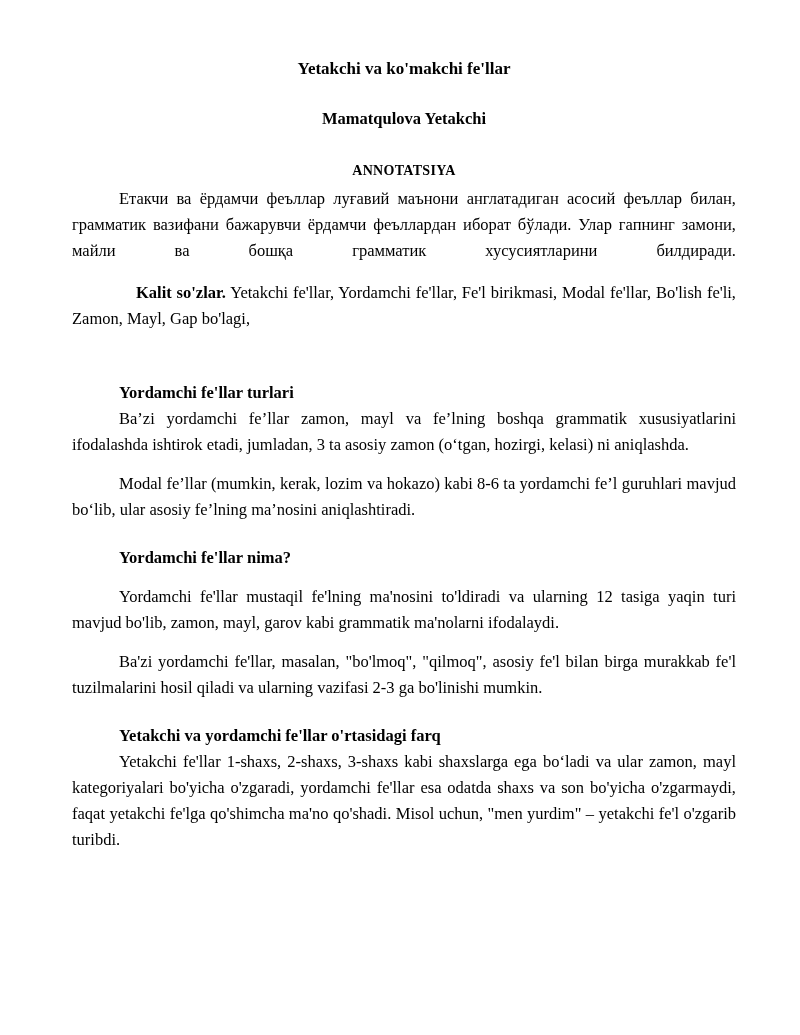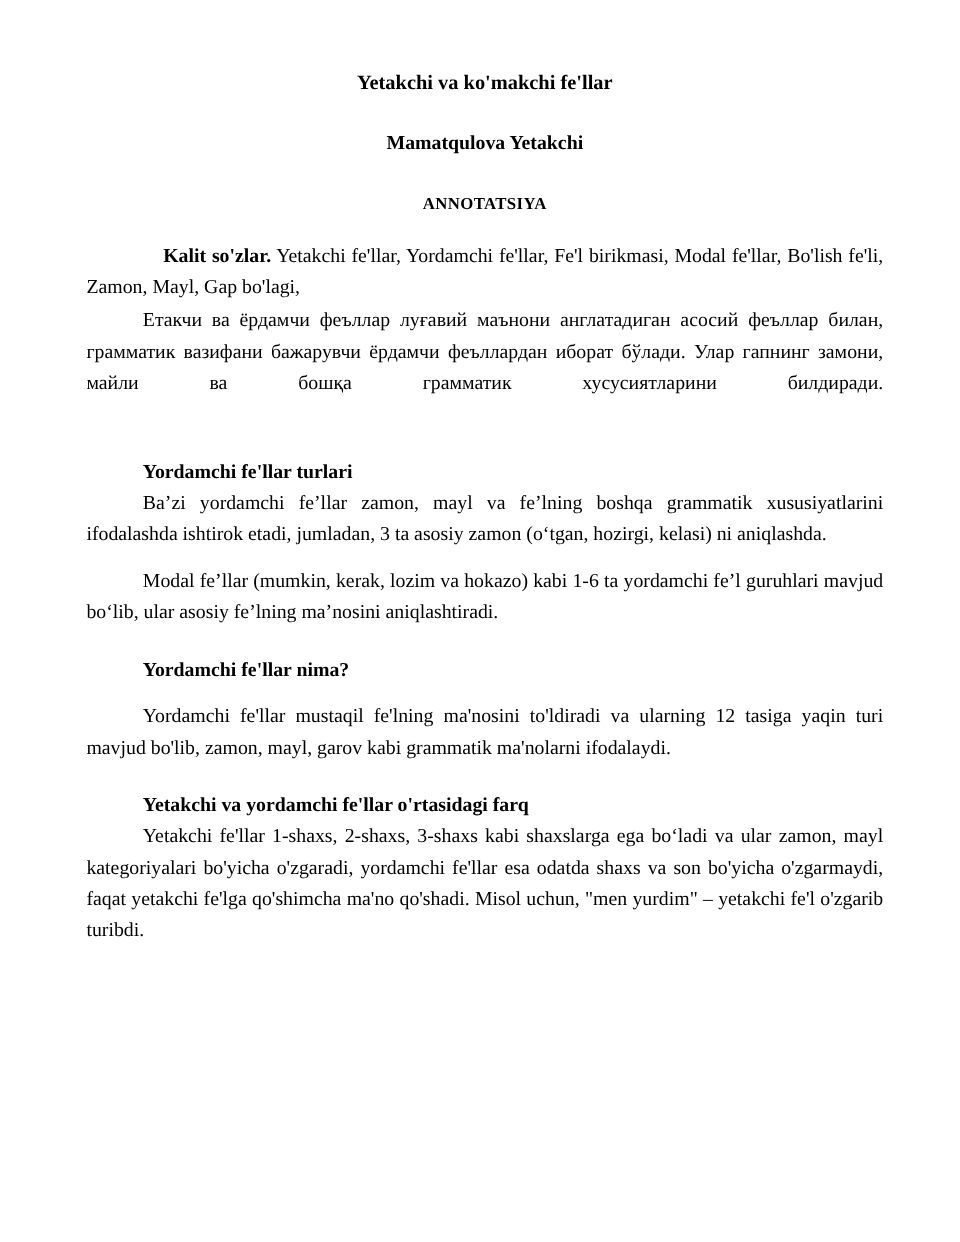--- a/index.html
+++ b/index.html
@@ -31,35 +31,36 @@
 <body>
 
 <div class="page">
 
   <p class="doc-title centered">Yetakchi va ko'makchi fe'llar</p>
 
   <p class="author centered">Mamatqulova Yetakchi</p>
 
   <p class="ann-heading centered">ANNOTATSIYA</p>
 
+  <p class="para ann">Етакчи ва ёрдамчи феъллар луғавий маънони англатадиган асосий феъллар билан, грамматик вазифани бажарувчи ёрдамчи феъллардан иборат бўлади. Улар гапнинг замони, майли ва бошқа грамматик хусусиятларини билдиради.</p>
+
   <p class="para keywords">
     <span class="keywords-label">Kalit so'zlar.</span><span> Yetakchi fe'llar, Yordamchi fe'llar, Fe'l birikmasi, Modal fe'llar, Bo'lish fe'li, Zamon, Mayl, Gap bo'lagi,</span>
   </p>
 
-  <p class="para ann">Етакчи ва ёрдамчи феъллар луғавий маънони англатадиган асосий феъллар билан, грамматик вазифани бажарувчи ёрдамчи феъллардан иборат бўлади. Улар гапнинг замони, майли ва бошқа грамматик хусусиятларини билдиради.</p>
-
   <section>
     <p class="heading first">Yordamchi fe'llar turlari</p>
     <p class="para lead">Ba’zi yordamchi fe’llar zamon, mayl va fe’lning boshqa grammatik xususiyatlarini ifodalashda ishtirok etadi, jumladan, 3 ta asosiy zamon (o‘tgan, hozirgi, kelasi) ni aniqlashda.</p>
-    <p class="para">Modal fe’llar (mumkin, kerak, lozim va hokazo) kabi 1-6 ta yordamchi fe’l guruhlari mavjud bo‘lib, ular asosiy fe’lning ma’nosini aniqlashtiradi.</p>
+    <p class="para">Modal fe’llar (mumkin, kerak, lozim va hokazo) kabi 8-6 ta yordamchi fe’l guruhlari mavjud bo‘lib, ular asosiy fe’lning ma’nosini aniqlashtiradi.</p>
   </section>
 
   <section>
     <p class="heading">Yordamchi fe'llar nima?</p>
     <p class="para">Yordamchi fe'llar mustaqil fe'lning ma'nosini to'ldiradi va ularning 12 tasiga yaqin turi mavjud bo'lib, zamon, mayl, garov kabi grammatik ma'nolarni ifodalaydi.</p>
+    <p class="para">Ba'zi yordamchi fe'llar, masalan, "bo'lmoq", "qilmoq",  asosiy fe'l bilan birga murakkab fe'l tuzilmalarini hosil qiladi va ularning vazifasi 2-3 ga bo'linishi mumkin.</p>
   </section>
 
   <section>
     <p class="heading">Yetakchi va yordamchi fe'llar o'rtasidagi farq</p>
     <p class="para lead">Yetakchi fe'llar 1-shaxs, 2-shaxs, 3-shaxs kabi shaxslarga ega bo‘ladi va ular zamon, mayl kategoriyalari bo'yicha o'zgaradi, yordamchi fe'llar esa odatda shaxs va son bo'yicha o'zgarmaydi, faqat yetakchi fe'lga qo'shimcha ma'no qo'shadi. Misol uchun, "men yurdim" – yetakchi fe'l o'zgarib turibdi.</p>
   </section>
 
 </div>
 
 </body></html>

